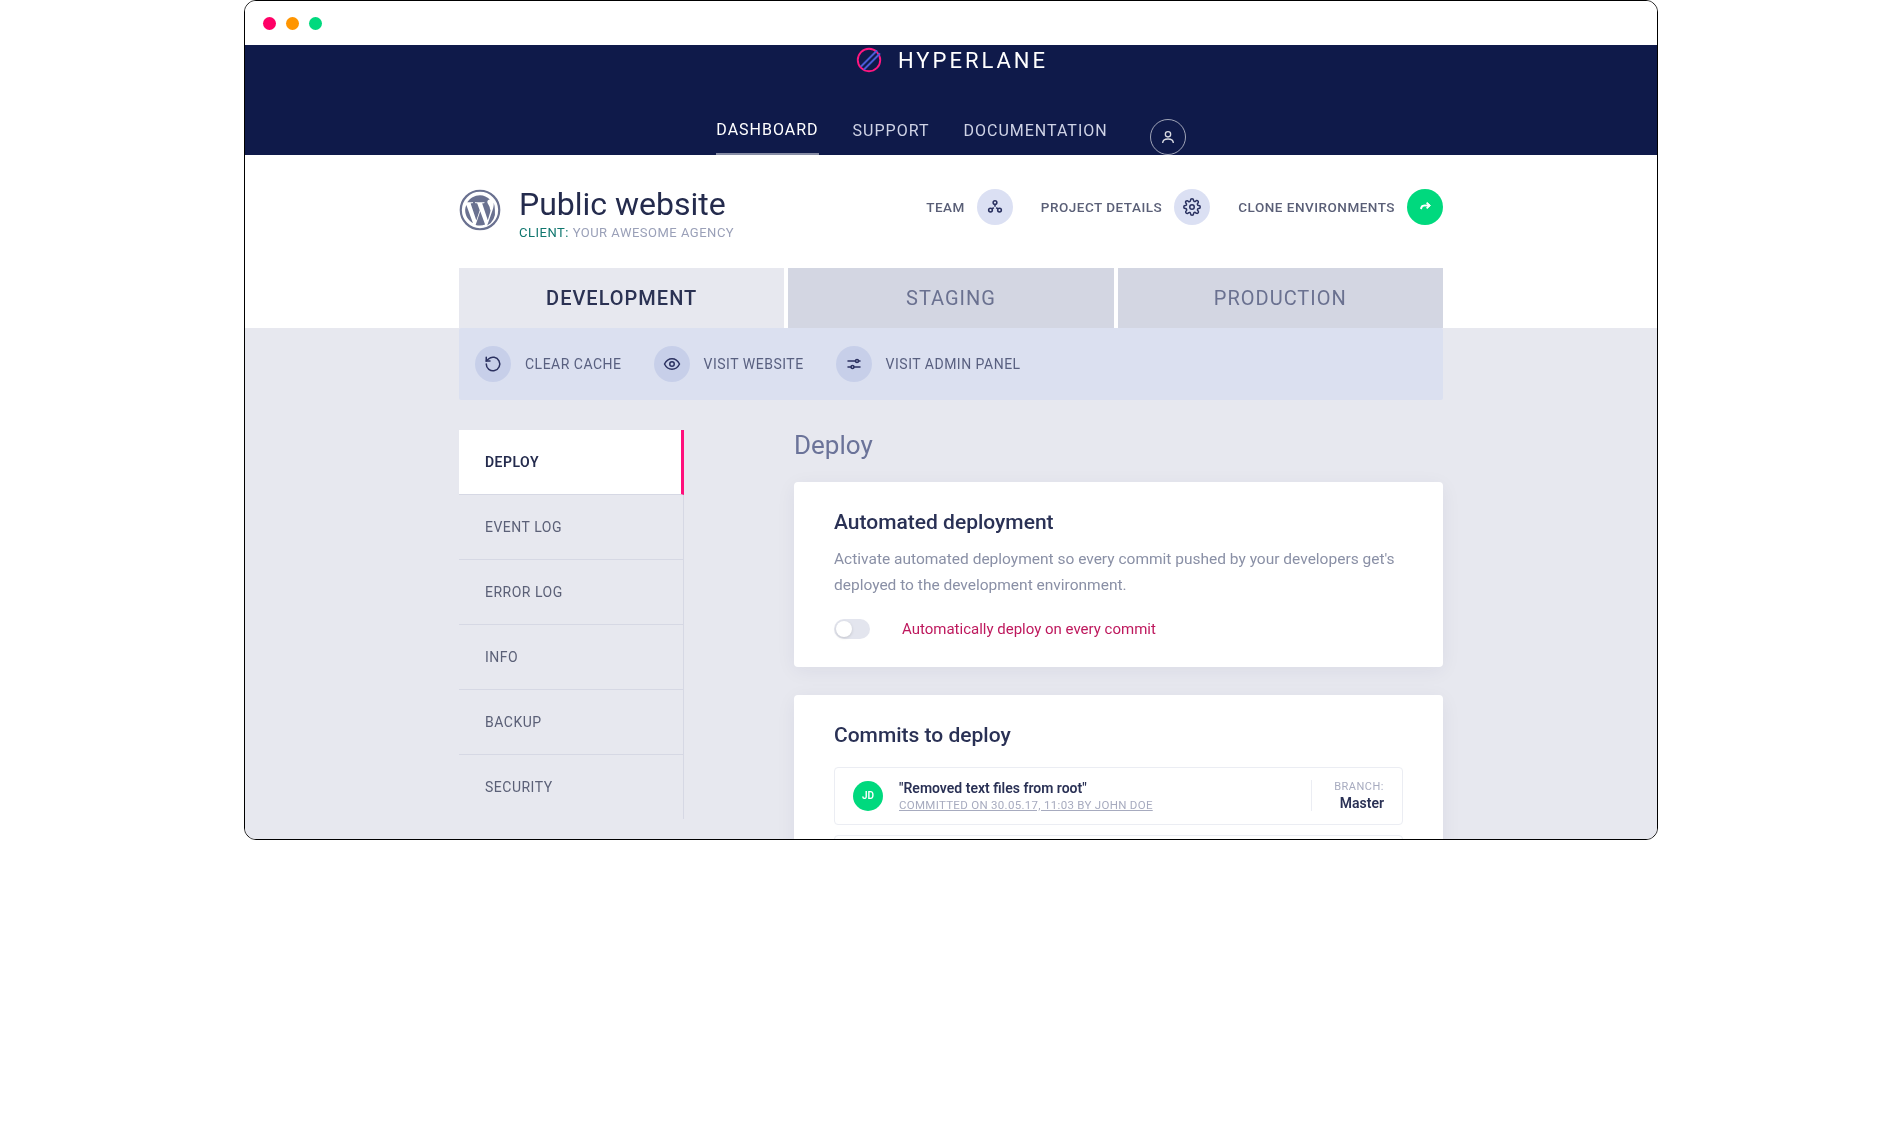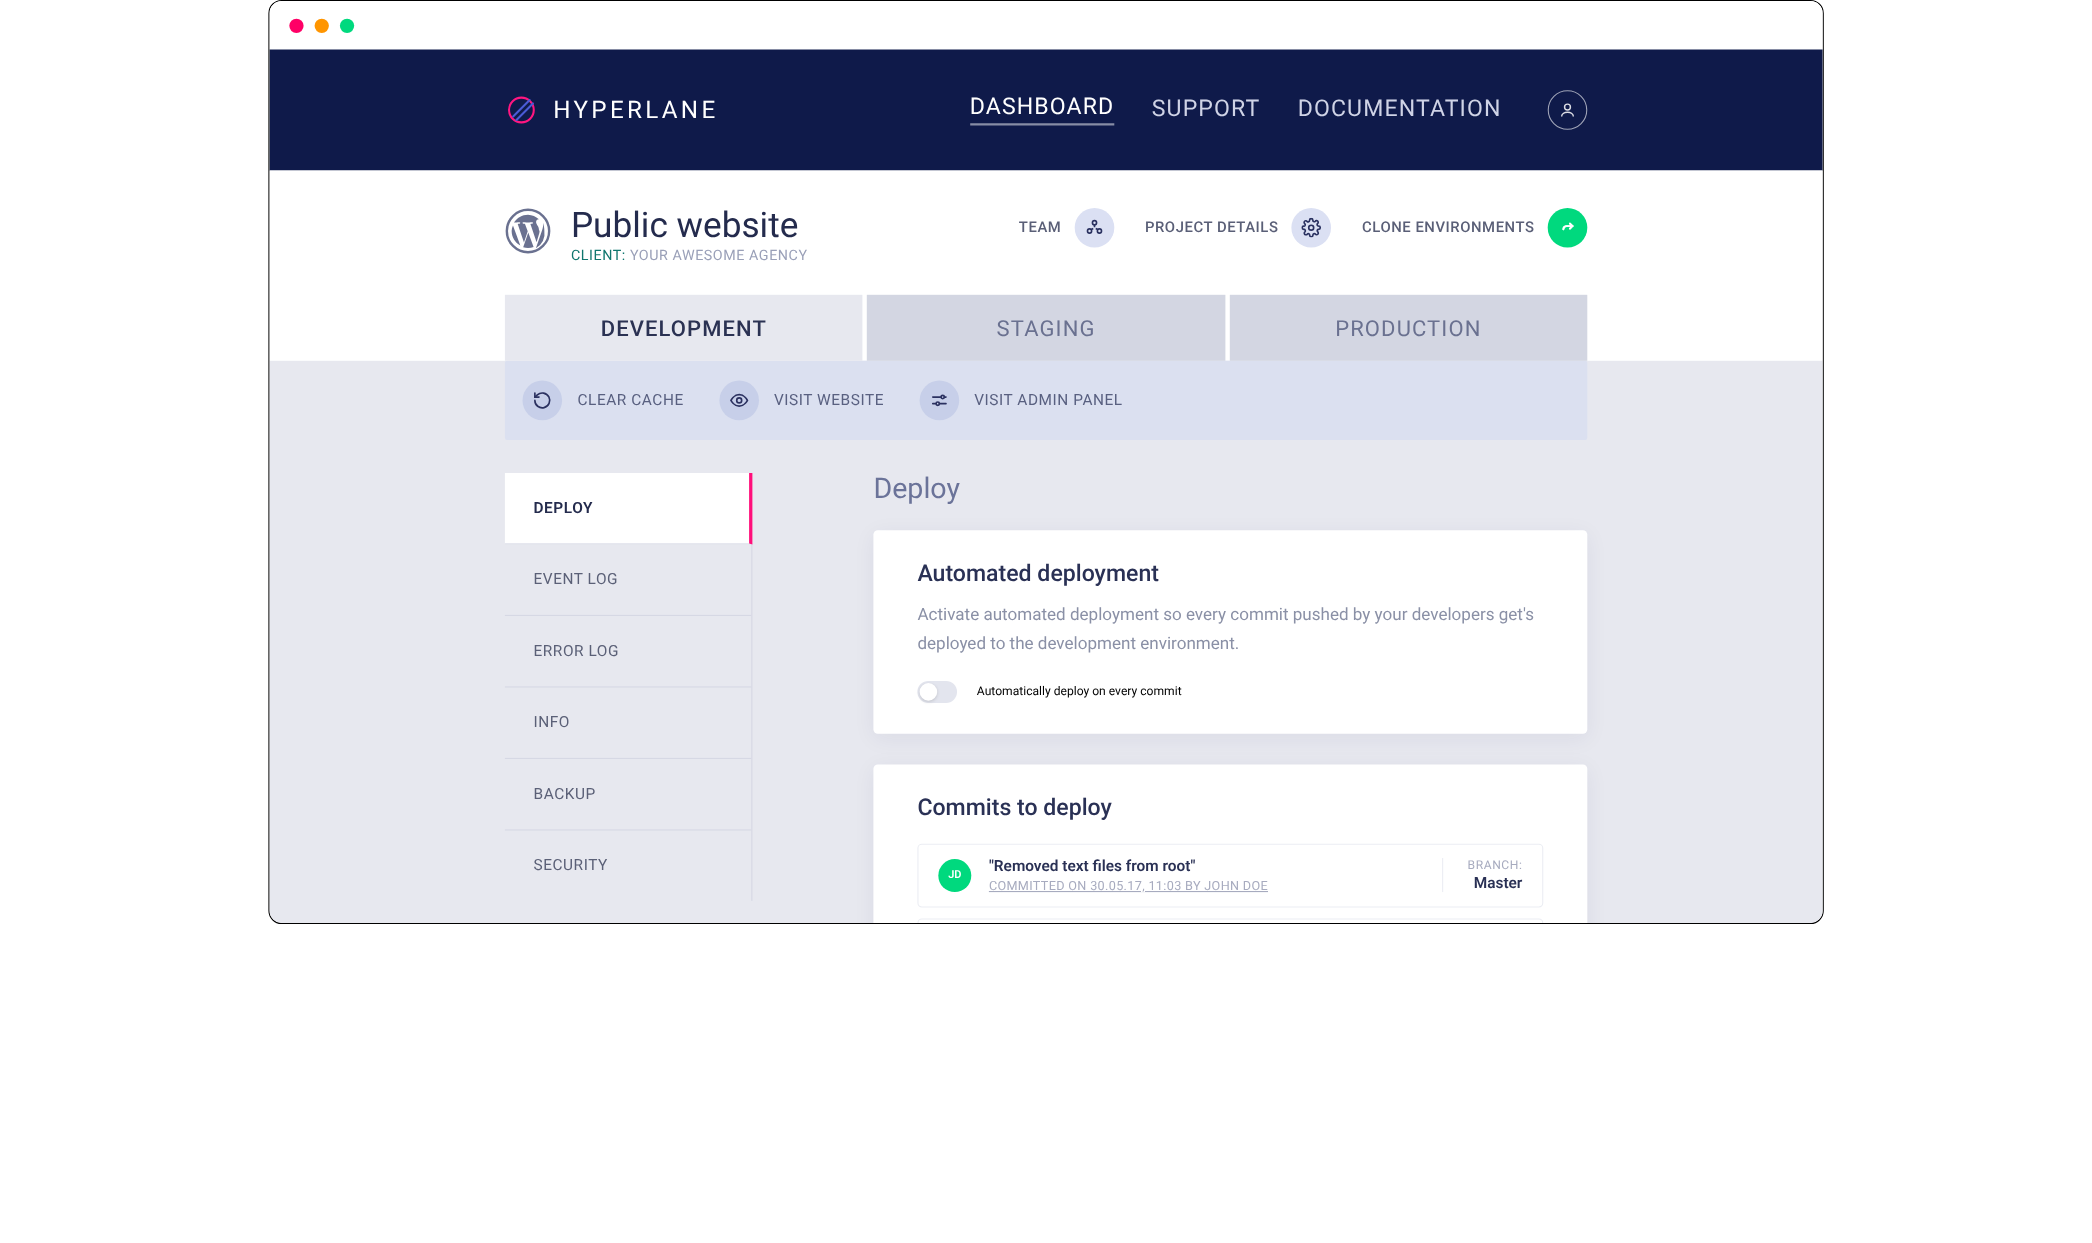--- a/index.html
+++ b/index.html
@@ -31,32 +31,33 @@
   .dot-orange { background: #ff9500; }
   .dot-green { background: #00d97e; }
 
   .topbar {
     background: #0f1a4a;
     height: 110px;
     display: flex;
     align-items: center;
     justify-content: space-between;
     padding: 0 214px;
+    flex-direction: column;
   }
   .brand { display: flex; align-items: center; gap: 14px; color: #fff; }
   .brand-name { font-size: 22px; letter-spacing: 3px; font-weight: 400; }
   .logo-circle {
     width: 30px; height: 30px; position: relative;
   }
   .logo-circle svg { width: 100%; height: 100%; }
 
   .topnav { display: flex; align-items: center; gap: 34px; }
   .topnav a {
-    color: #cfd3e6; font-size: 21px; letter-spacing: 1px; text-decoration: none;
-    padding-bottom: 2px;
+    color: #cfd3e6; font-size: 16px; letter-spacing: 1px; text-decoration: none;
+    padding-bottom: 14px;
   }
   .topnav a.active { color: #fff; border-bottom: 2px solid rgba(255,255,255,0.5); }
   .avatar-btn {
     width: 36px; height: 36px; border-radius: 50%;
     border: 1.5px solid rgba(255,255,255,0.6);
     display: flex; align-items: center; justify-content: center;
     color: rgba(255,255,255,0.85);
     margin-left: 8px;
   }
   .avatar-btn svg { width: 16px; height: 16px; }
@@ -142,21 +143,21 @@
   .panel-title { font-size: 26px; color: #6b7399; font-weight: 400; margin-bottom: 22px; }
   .card {
     background: #fff;
     border-radius: 4px;
     box-shadow: 0 4px 20px rgba(30,40,90,0.06);
     padding: 28px 40px;
     margin-bottom: 28px;
   }
   .card h3 { font-size: 21px; color: #2a3155; font-weight: 500; margin-bottom: 12px; }
   .card p { color: #8a90a6; font-size: 15.5px; line-height: 1.7; margin-bottom: 20px; }
-  .toggle-row { display:flex; align-items:center; gap:18px; color:#000000; font-size:11px;}
+  .toggle-row { display:flex; align-items:center; gap:32px; color:#be185d; font-size:15px;}
   .toggle {
     width: 36px; height: 20px; border-radius: 10px; background: #e3e5ee; position: relative;
   }
   .toggle::after {
     content:""; position:absolute; left:2px; top:2px; width:16px; height:16px;
     border-radius:50%; background:#fff; box-shadow:0 1px 3px rgba(0,0,0,0.15);
   }
 
   .commit-row {
     display:flex; justify-content:space-between; align-items:center;

